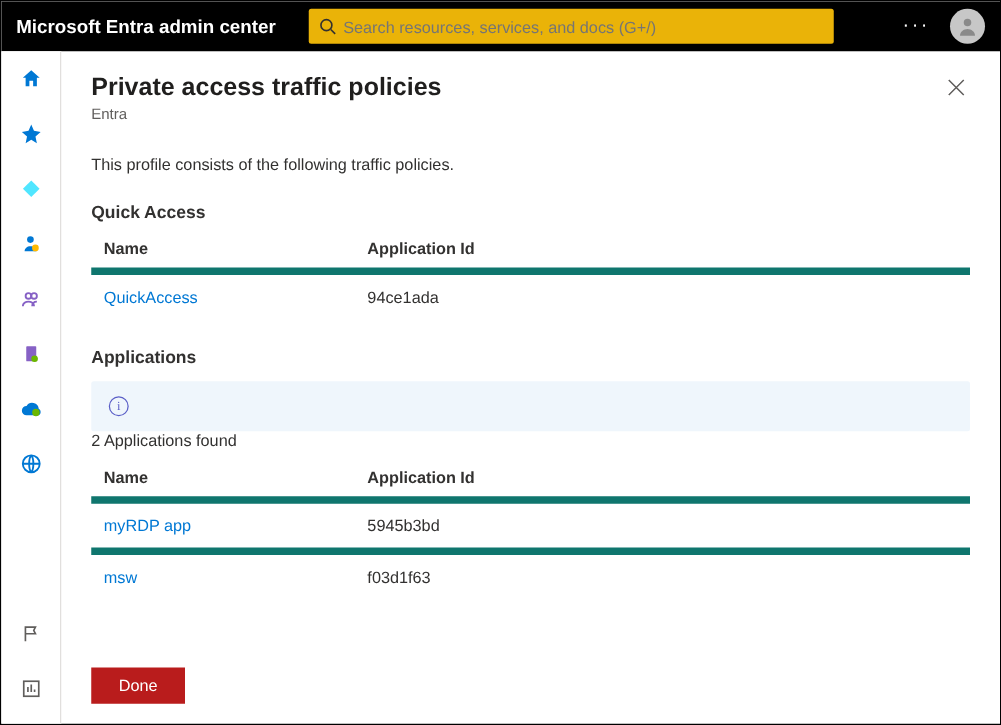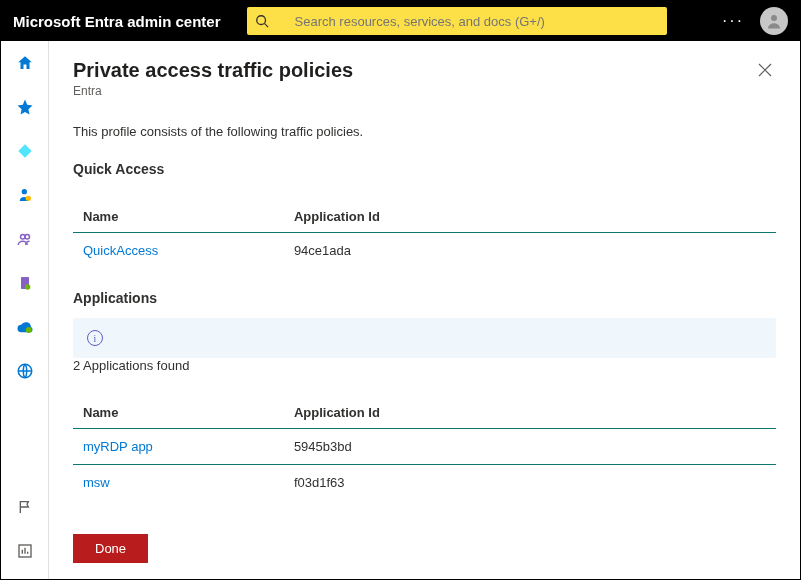--- a/index.html
+++ b/index.html
@@ -24,27 +24,26 @@
   }
   .brand {
     font-size: 15px;
     font-weight: 600;
     white-space: nowrap;
     margin-right: 26px;
   }
   .search-wrap {
     flex: 0 0 420px;
     height: 28px;
-    background: #fde047;
+    background: #eab308;
     border-radius: 2px;
     display: flex;
     align-items: center;
     padding: 0 8px;
     color: #323130;
-    gap: 20px;
   }
   .search-wrap svg { width: 14px; height: 14px; margin-right: 6px; flex-shrink:0; }
   .search-input {
     border: none;
     background: transparent;
     outline: none;
     width: 100%;
     font-size: 13px;
     color: #323130;
   }
@@ -134,32 +133,32 @@
   }
   .section-heading {
     font-weight: 600;
     font-size: 14px;
     margin-top: 22px;
     color: #323130;
   }
   table {
     width: 100%;
     border-collapse: collapse;
-    margin-top: 24px;
+    margin-top: 6px;
   }
   th {
     text-align: left;
     font-weight: 600;
     font-size: 13px;
     padding: 8px 10px;
     color: #323130;
   }
   td {
     padding: 10px 10px;
-    border-top: 1px solid #0f766e;
+    border-top: 6px solid #0f766e;
     font-size: 13px;
   }
   td.link { color: #0078d4; cursor: pointer; }
   .col-name { width: 30%; }
   .col-appid { width: 70%; }
 
   .info-box {
     background: #eff6fc;
     border-radius: 2px;
     padding: 12px 14px;

